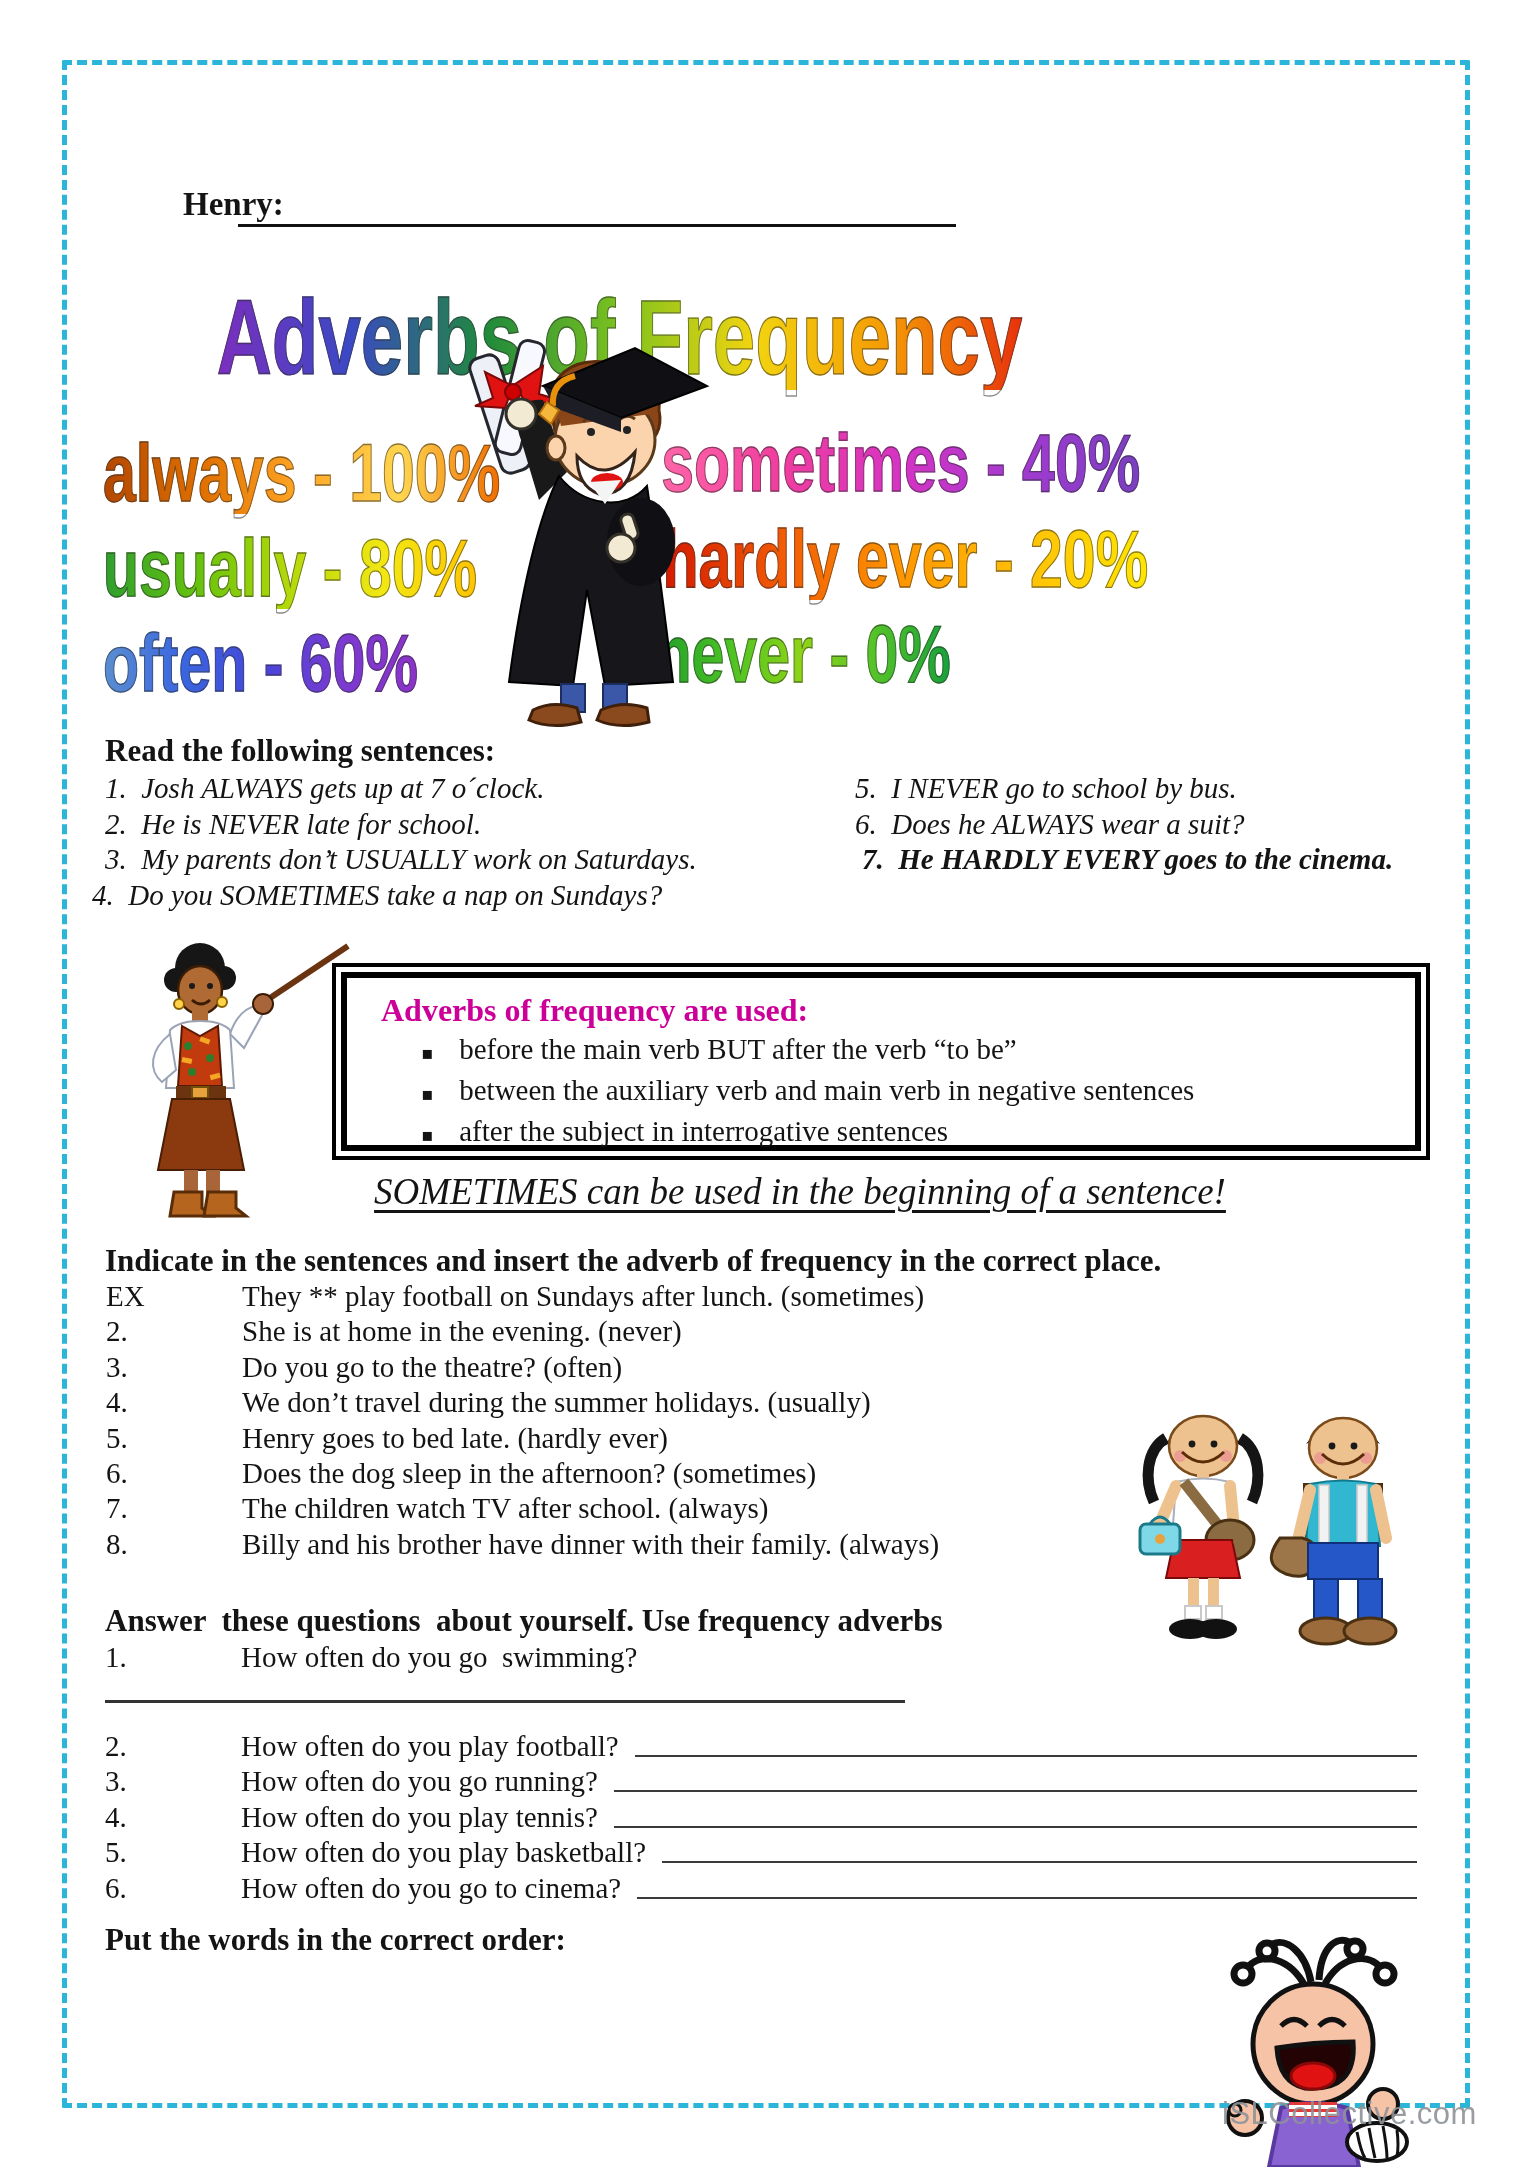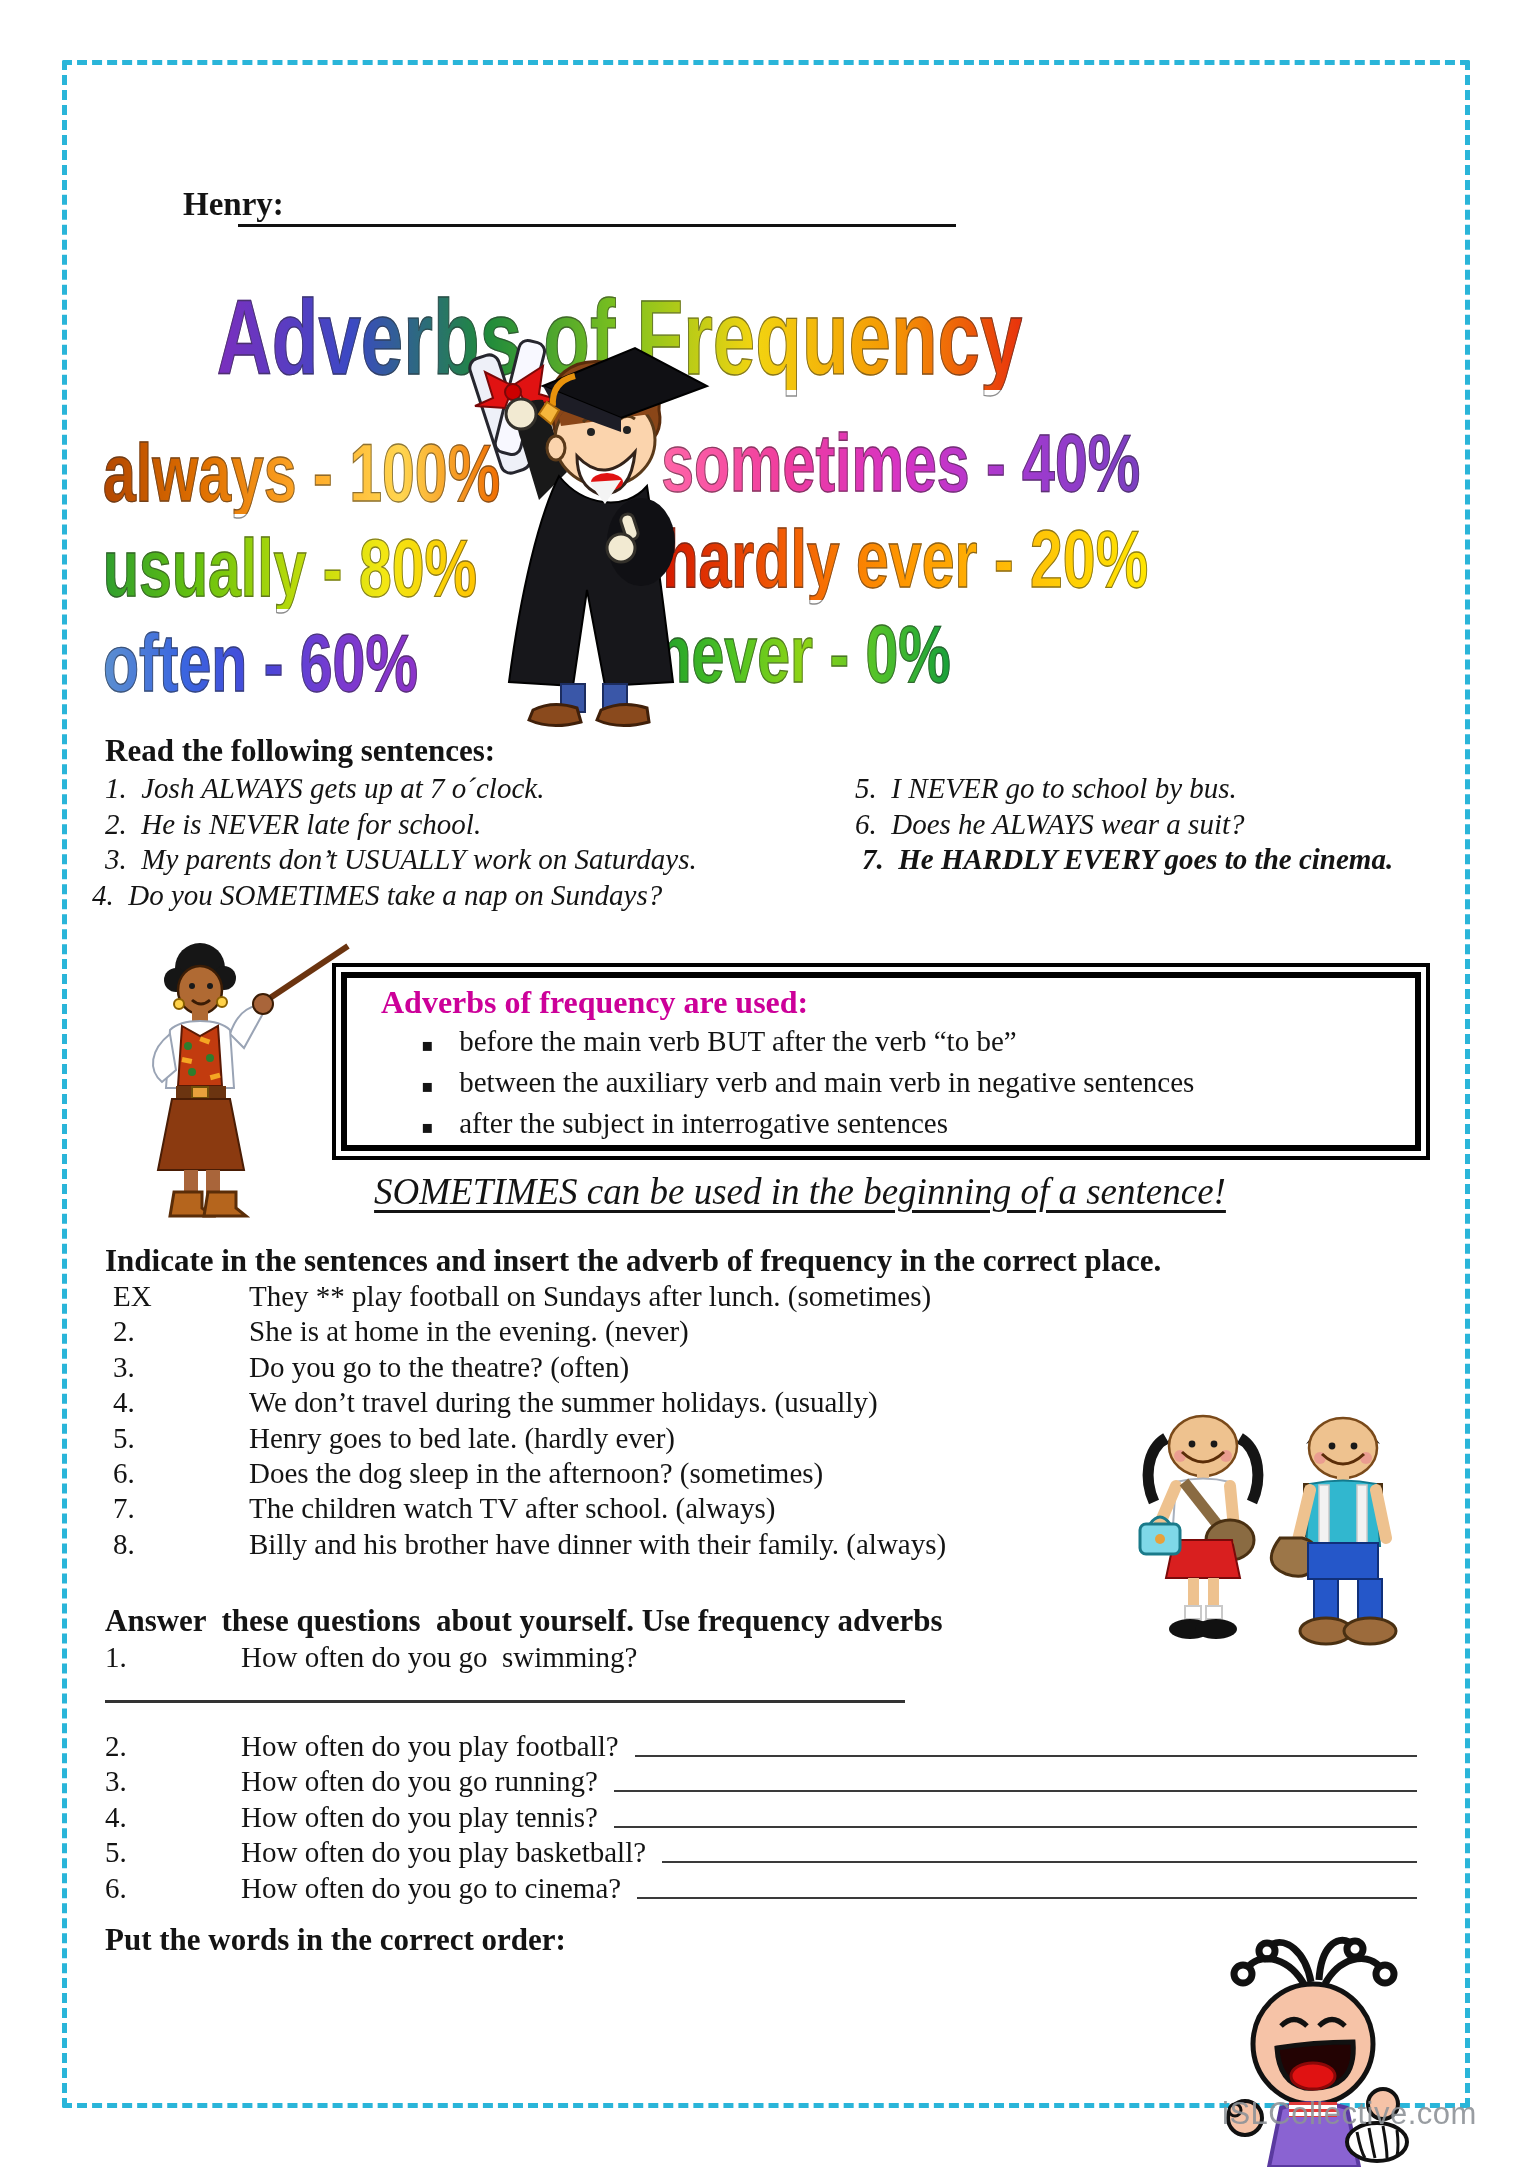--- a/index.html
+++ b/index.html
@@ -24,21 +24,21 @@
   .h-bold{font-size:31px;font-weight:bold;white-space:pre-wrap;}
   .read-item{font-size:29px;font-style:italic;white-space:pre;}
   .irow{display:flex;font-size:29px;height:35.4px;align-items:baseline;white-space:pre;}
   .inum{flex:0 0 136px;}
   .arow{display:flex;align-items:flex-end;font-size:29px;white-space:pre;}
   .anum{flex:0 0 136px;}
   .aline{flex:1;border-bottom:2px solid #3a3a3a;margin:0 4px 6px 16px;height:30px;}
   .solid-line{height:0;border-bottom:3px solid #333;}
   
   .rulebox{left:332px;top:963px;width:1098px;height:197px;border:4px solid #000;padding:5px;box-sizing:border-box;}
-  .rulebox-inner{border:6px solid #000;width:100%;height:100%;box-sizing:border-box;padding:6px 0 0 34px;}
+  .rulebox-inner{border:6px solid #000;width:100%;height:100%;box-sizing:border-box;padding:14px 0 0 34px;}
   .rule-heading{font-size:32px;font-weight:bold;color:#cc0099;}
   .bullet-row{display:flex;align-items:baseline;font-size:29px;margin:4px 0 0 40px;height:37px;}
   .bullet-glyph{font-size:18px;margin-right:26px;font-family:"DejaVu Sans",sans-serif;}
   .note{left:300px;top:1170px;width:1000px;text-align:center;font-size:37px;font-weight:normal;font-style:italic;
         text-decoration:underline;text-decoration-thickness:2.5px;text-underline-offset:6px;}
   .watermark{left:1222px;top:2096px;font-family:"Liberation Sans",sans-serif;font-size:31px;
              color:#8e9398;opacity:.9;z-index:6;letter-spacing:.5px;}
   svg{display:block;}
 </style>
 </head>
@@ -168,21 +168,21 @@
       </div>
       <div class="bullet-row">
         <span class="bullet-glyph">▪</span>
         <span>after the subject in interrogative sentences</span>
       </div>
     </div>
   </div>
   <div class="abs note">SOMETIMES can be used in the beginning of a sentence!</div>
 
   <div class="abs h-bold" style="left:105px;top:1243px;">Indicate in the sentences and insert the adverb of frequency in the correct place.</div>
-  <div class="abs" style="left:113px;top:1280px;width:1100px;">
+  <div class="abs" style="left:106px;top:1280px;width:1100px;">
     <div class="irow"><span class="inum">EX</span><span>They ** play football on Sundays after lunch. (sometimes)</span></div>
     <div class="irow"><span class="inum">2.</span><span>She is at home in the evening. (never)</span></div>
     <div class="irow"><span class="inum">3.</span><span>Do you go to the theatre? (often)</span></div>
     <div class="irow"><span class="inum">4.</span><span>We don’t travel during the summer holidays. (usually)</span></div>
     <div class="irow"><span class="inum">5.</span><span>Henry goes to bed late. (hardly ever)</span></div>
     <div class="irow"><span class="inum">6.</span><span>Does the dog sleep in the afternoon? (sometimes)</span></div>
     <div class="irow"><span class="inum">7.</span><span>The children watch TV after school. (always)</span></div>
     <div class="irow"><span class="inum">8.</span><span>Billy and his brother have dinner with their family. (always)</span></div>
   </div>
 

